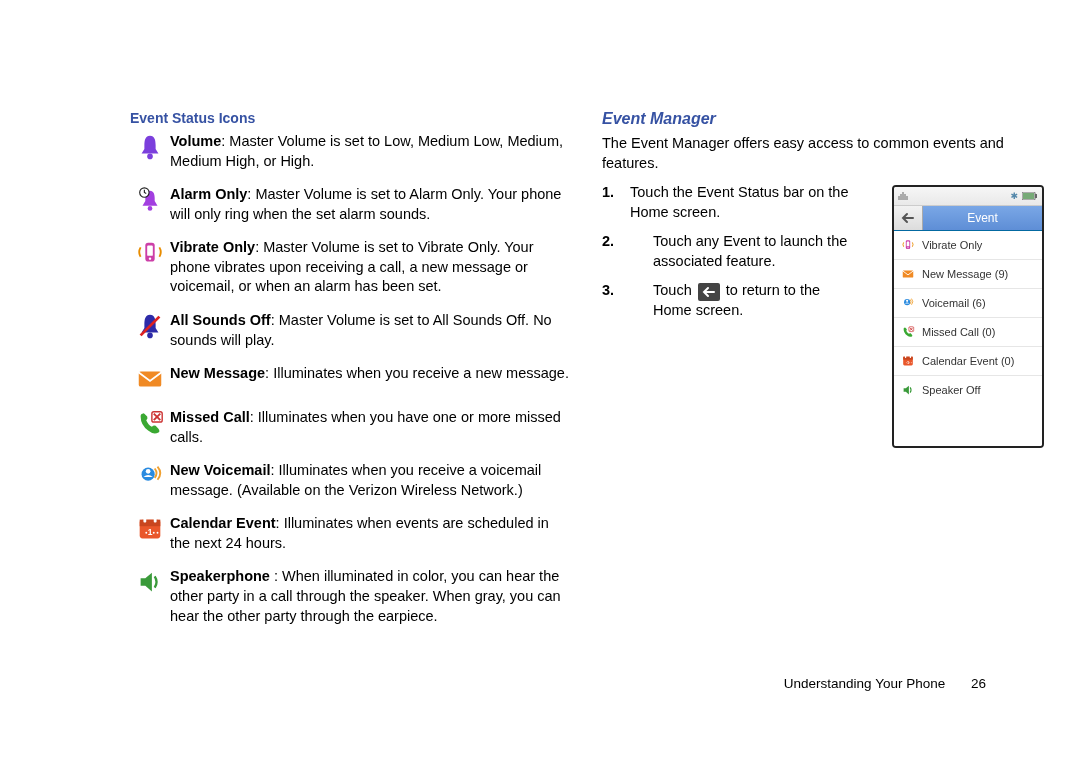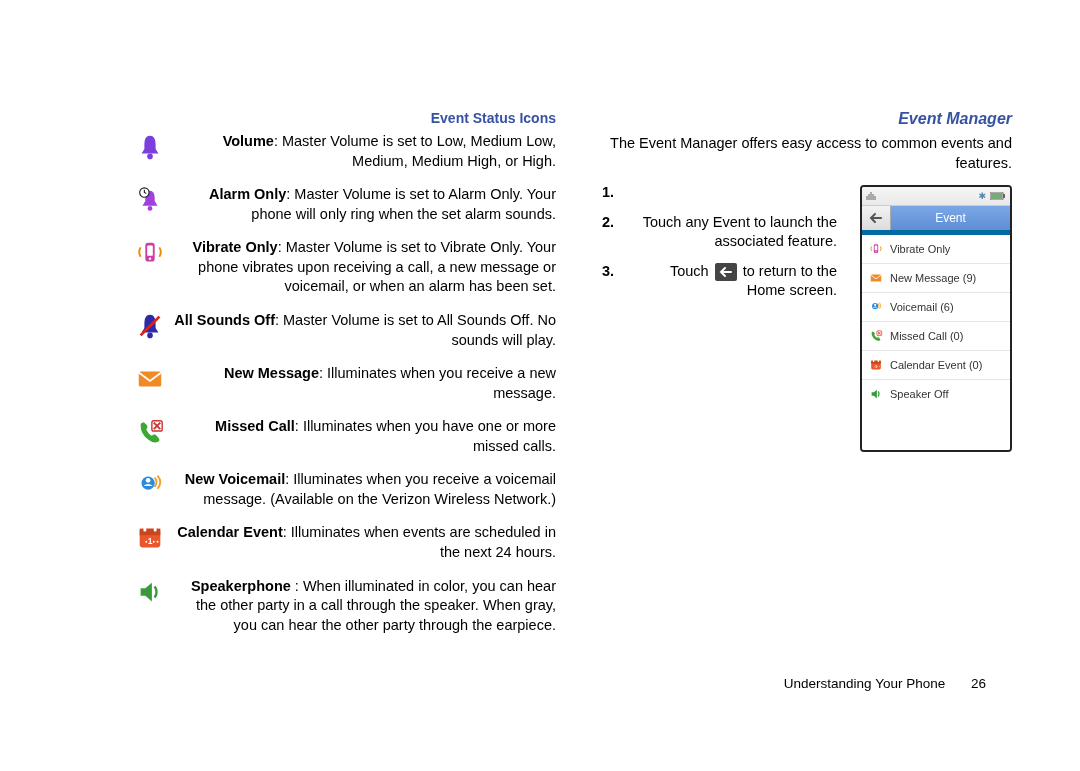--- a/index.html
+++ b/index.html
@@ -7,24 +7,23 @@
     padding: 0;
     background: #fff;
     font-family: Arial, Helvetica, sans-serif;
     font-size: 14.5px;
     color: #000;
     width: 1080px;
     height: 771px;
     position: relative;
   }
   .page {
-    padding: 110px 68px 40px 130px;
+    padding: 110px 36px 40px 130px;
     display: flex;
     gap: 30px;
-    text-align: right;
   }
   .col {
     flex: 1;
     min-width: 0;
   }
   .section-head {
     color: #3652a3;
     font-weight: bold;
     font-size: 14px;
     margin-bottom: 6px;
@@ -110,21 +109,21 @@
     align-items: center;
     justify-content: space-between;
     padding: 0 4px;
     font-size: 8px;
     color: #555;
   }
   .statusbar .sb-r { display: flex; gap: 4px; align-items: center; }
   .titlebar {
     display: flex;
     align-items: stretch;
-    border-bottom: 5px solid #0369a1;
+    border-bottom: 1px solid #0369a1;
   }
   .back-btn {
     width: 28px;
     background: linear-gradient(#f2f2f2,#dcdcdc);
     display: flex;
     align-items: center;
     justify-content: center;
     border-right: 1px solid #aaa;
   }
   .title-lbl {
@@ -358,20 +357,21 @@
               <span>Speaker Off</span>
             </div>
           </div>
         <div class="phone-pad"></div>
       </div>
     </div>
 
     <ol class="steps">
       <li>
         <span class="num">1.</span>
+        <span class="step-body">Touch the Event Status bar on the Home screen.</span>
       </li>
       <li>
         <span class="num">2.</span>
         <span class="step-body step-body-wrap">Touch any Event to launch the associated feature.</span>
       </li>
       <li>
         <span class="num">3.</span>
         <span class="step-body step-body-wrap">
           <span>Touch </span>
           <span class="inline-icon">

